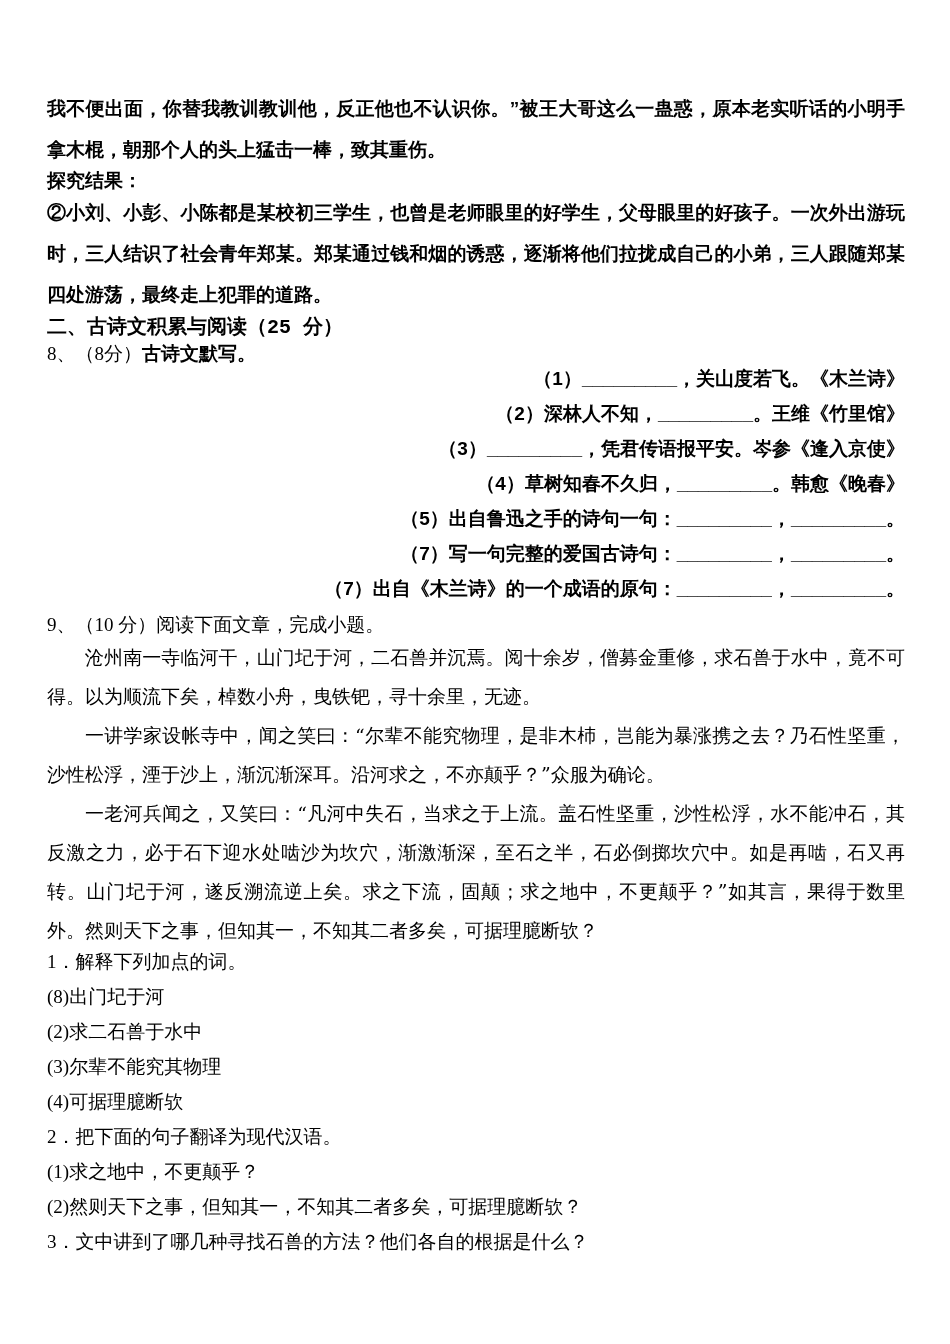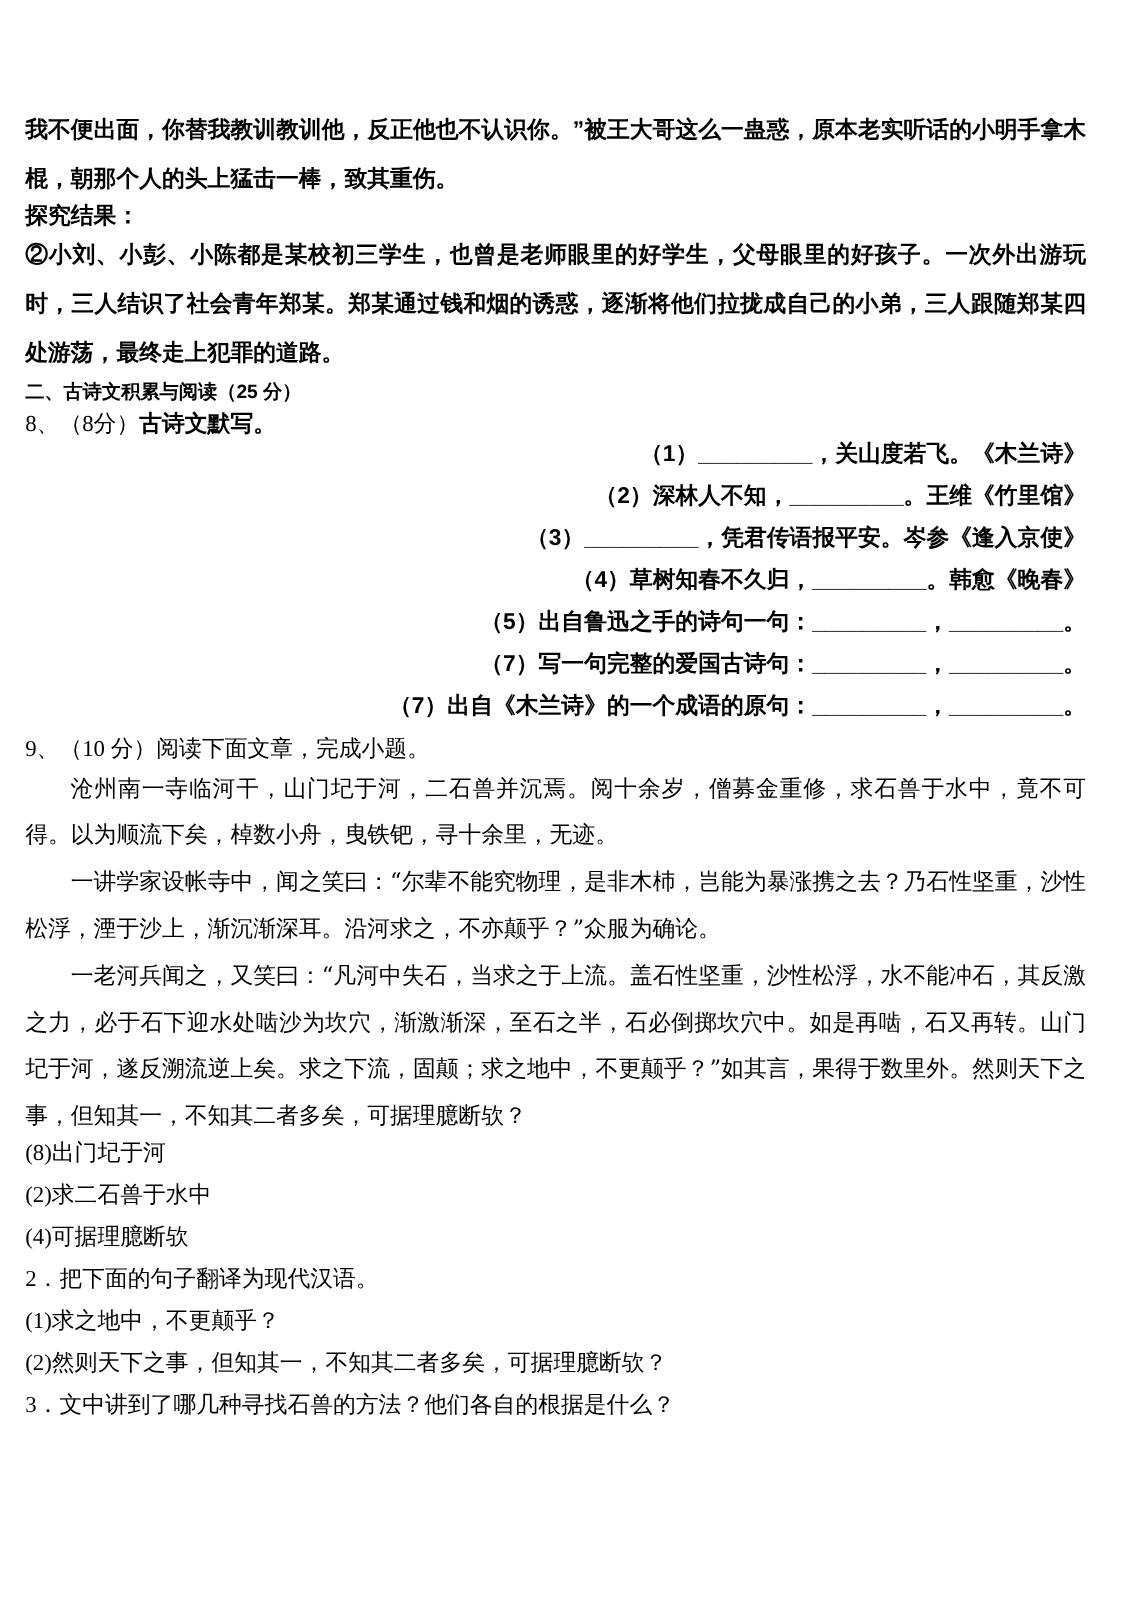--- a/index.html
+++ b/index.html
@@ -11,21 +11,21 @@
   body {
     width: 950px;
     height: 1344px;
     overflow: hidden;
     font-family: "Liberation Serif", serif;
   }
   .page {
     box-sizing: border-box;
     width: 950px;
     height: 1104px;
-    padding: 88px 45px 0 21px;
+    padding: 88px 45px 0 47px;
     font-size: 19px;
     line-height: 24px;
   }
   p { margin: 0; }
   
   .hei {
     font-family: "Liberation Sans", sans-serif;
     font-weight: 700;
   }
   
@@ -36,22 +36,23 @@
   
   .kai {
     font-family: "DejaVu Serif", serif;
     font-weight: 400;
   }
   .just { text-align: justify; }
   .case-para { line-height: 41px; }
   .label-line { line-height: 22px; margin-top: 0; }
   .section-header {
     line-height: 26px;
-    font-size: 16px;
+    font-size: 20px;
     margin: 0;
+    font-family: Liberation Mono, monospace;
   }
   .q-lead { line-height: 26px; }
   .q8-item { line-height: 24px; margin-bottom: 11px; }
   .q8-items { margin-top: 0; text-align: right; }
   .passage p {
     line-height: 39px;
     text-indent: 2em;
   }
   .subq p {
     line-height: 24px;
@@ -87,22 +88,24 @@
 
   <p class="song q-lead">9、（10 分）阅读下面文章，完成小题。</p>
 
   <div class="passage">
     <p class="kai just">沧州南一寺临河干，山门圮于河，二石兽并沉焉。阅十余岁，僧募金重修，求石兽于水中，竟不可得。以为顺流下矣，棹数小舟，曳铁钯，寻十余里，无迹。</p>
     <p class="kai just">一讲学家设帐寺中，闻之笑曰：“尔辈不能究物理，是非木杮，岂能为暴涨携之去？乃石性坚重，沙性松浮，湮于沙上，渐沉渐深耳。沿河求之，不亦颠乎？”众服为确论。</p>
     <p class="kai just">一老河兵闻之，又笑曰：“凡河中失石，当求之于上流。盖石性坚重，沙性松浮，水不能冲石，其反激之力，必于石下迎水处啮沙为坎穴，渐激渐深，至石之半，石必倒掷坎穴中。如是再啮，石又再转。山门圮于河，遂反溯流逆上矣。求之下流，固颠；求之地中，不更颠乎？”如其言，果得于数里外。然则天下之事，但知其一，不知其二者多矣，可据理臆断欤？</p>
   </div>
 
   <div class="subq">
+    <p class="song">1．解释下列加点的词。</p>
     <p class="song">(8)出门圮于河</p>
     <p class="song">(2)求二石兽于水中</p>
+    <p class="song">(3)尔辈不能究其物理</p>
     <p class="song">(4)可据理臆断欤</p>
     <p class="song">2．把下面的句子翻译为现代汉语。</p>
     <p class="song">(1)求之地中，不更颠乎？</p>
     <p class="song">(2)然则天下之事，但知其一，不知其二者多矣，可据理臆断欤？</p>
     <p class="song">3．文中讲到了哪几种寻找石兽的方法？他们各自的根据是什么？</p>
   </div>
 
 </div>
 
 </body></html>

